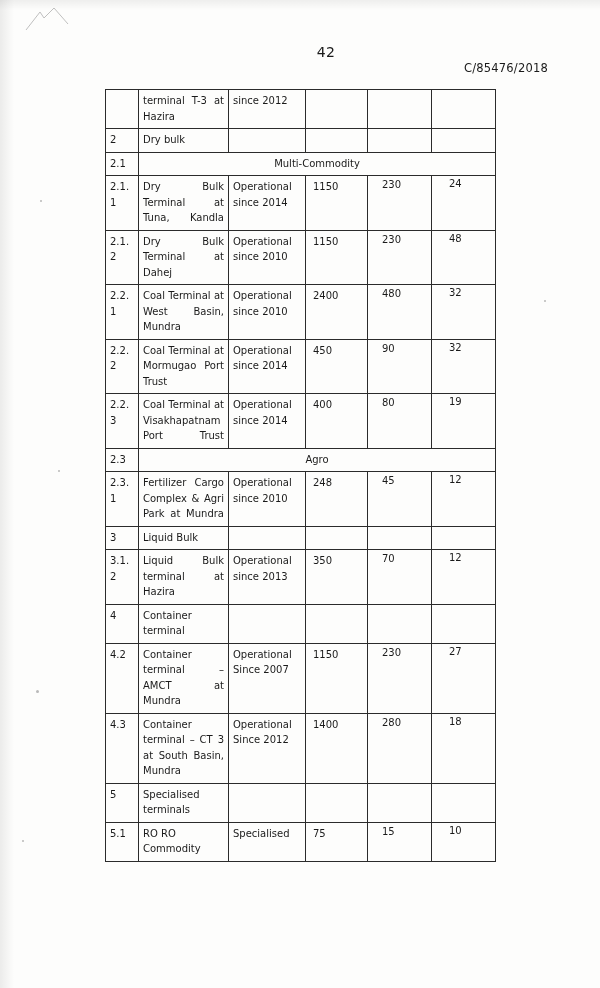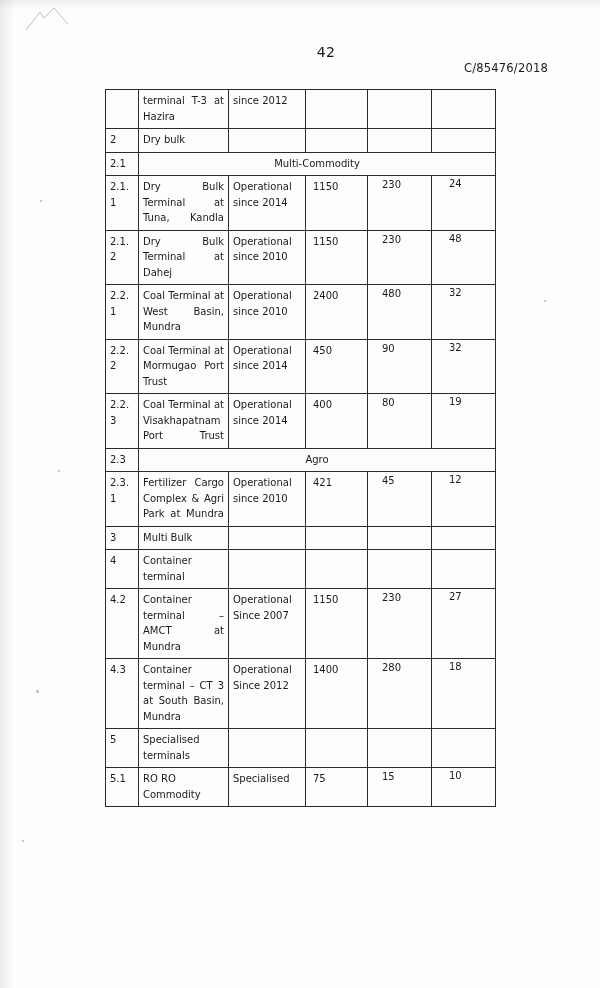--- a/index.html
+++ b/index.html
@@ -206,31 +206,39 @@
             <td class="num n3">19</td>
           </tr>
           <tr>
             <td class="sn">2.3</td>
             <td class="group" colspan="5">Agro</td>
           </tr>
           <tr>
             <td class="sn">2.3.1</td>
             <td class="desc">Fertilizer   Cargo Complex  &amp;  Agri Park at Mundra</td>
             <td class="status">Operational since 2010</td>
-            <td class="num n1">421</td>
+            <td class="num n1">248</td>
             <td class="num n2">45</td>
             <td class="num n3">12</td>
           </tr>
           <tr>
             <td class="sn">3</td>
-            <td class="desc nojust">Multi Bulk</td>
-            <td class="status"></td>
-            <td class="num n1"></td>
-            <td class="num n2"></td>
-            <td class="num n3"></td>
+            <td class="desc nojust">Liquid Bulk</td>
+            <td class="status"></td>
+            <td class="num n1"></td>
+            <td class="num n2"></td>
+            <td class="num n3"></td>
+          </tr>
+          <tr>
+            <td class="sn">3.1.2</td>
+            <td class="desc">Liquid        Bulk terminal             at Hazira</td>
+            <td class="status">Operational since 2013</td>
+            <td class="num n1">350</td>
+            <td class="num n2">70</td>
+            <td class="num n3">12</td>
           </tr>
           <tr>
             <td class="sn">4</td>
             <td class="desc nojust">Container terminal</td>
             <td class="status"></td>
             <td class="num n1"></td>
             <td class="num n2"></td>
             <td class="num n3"></td>
           </tr>
           <tr>

